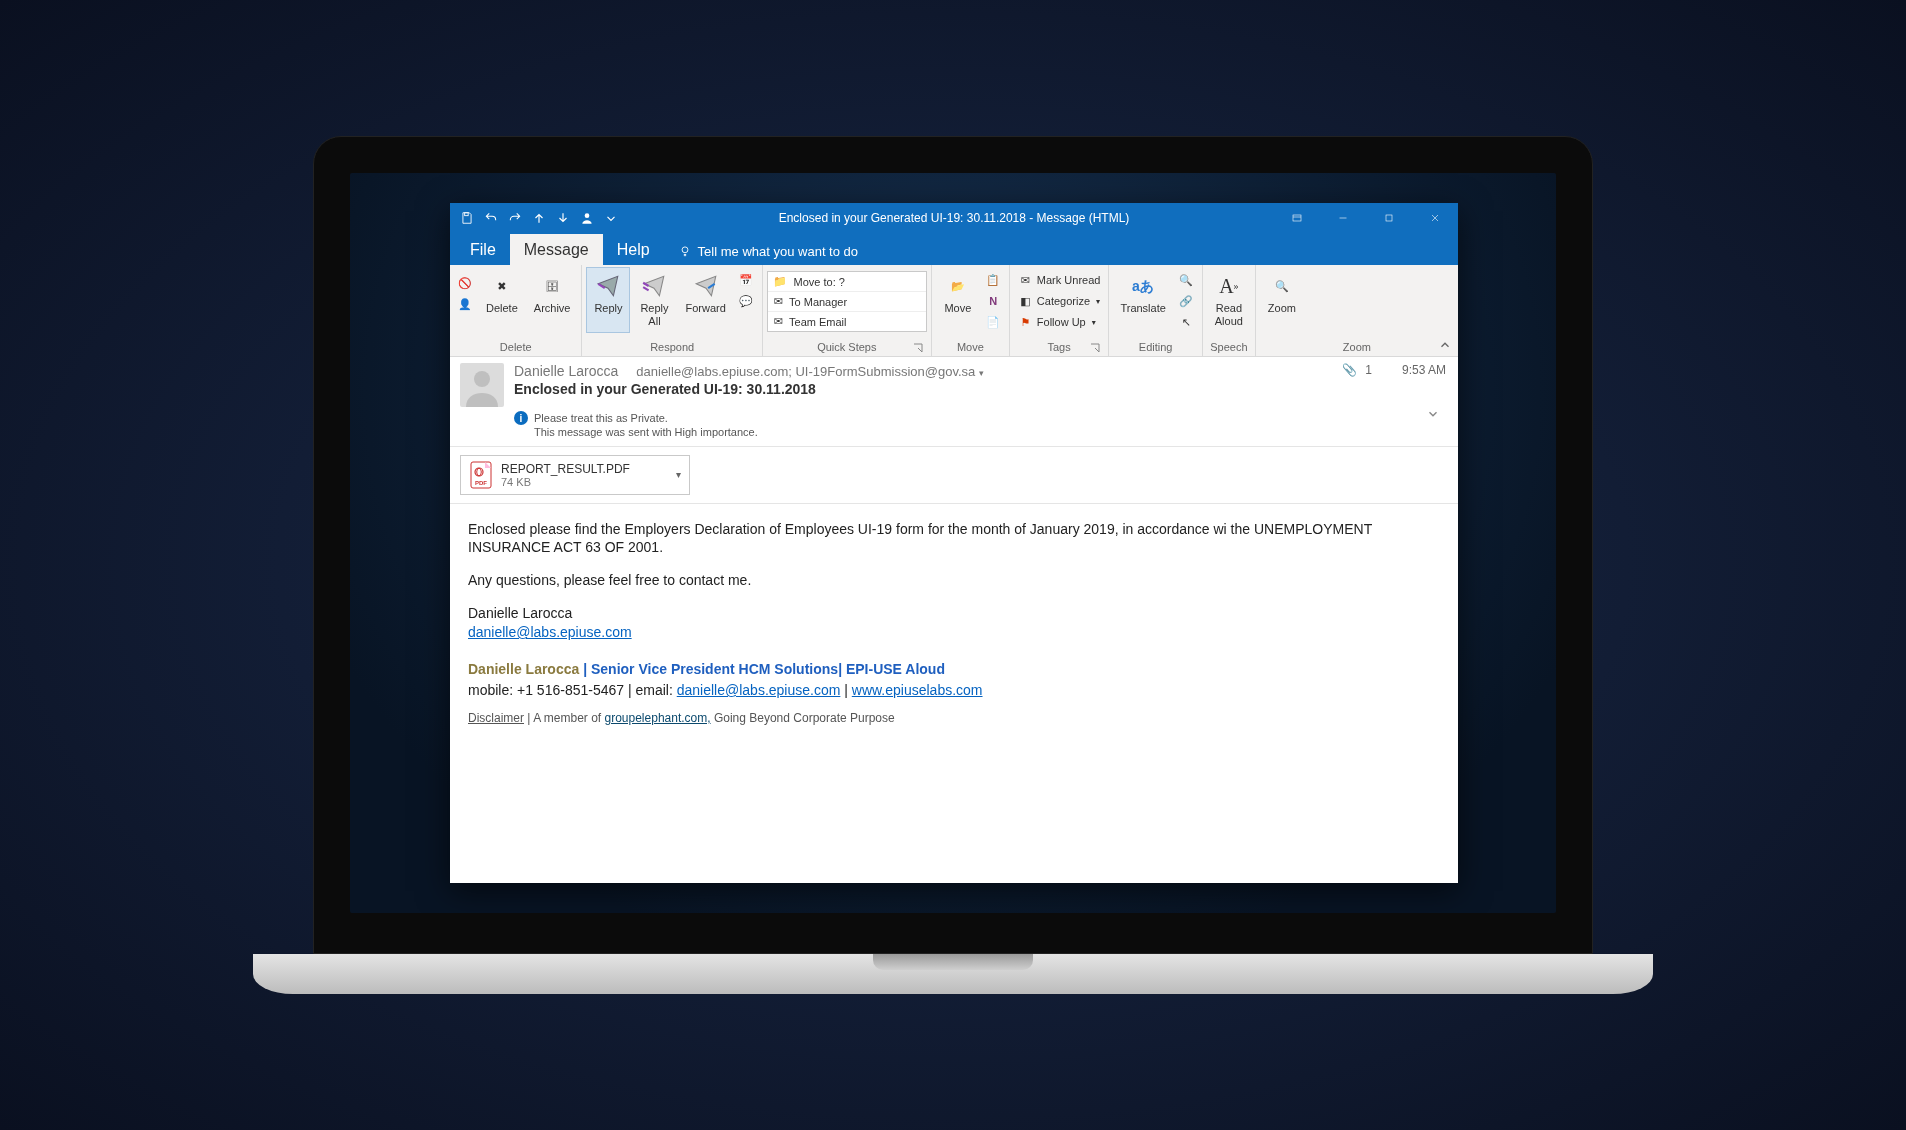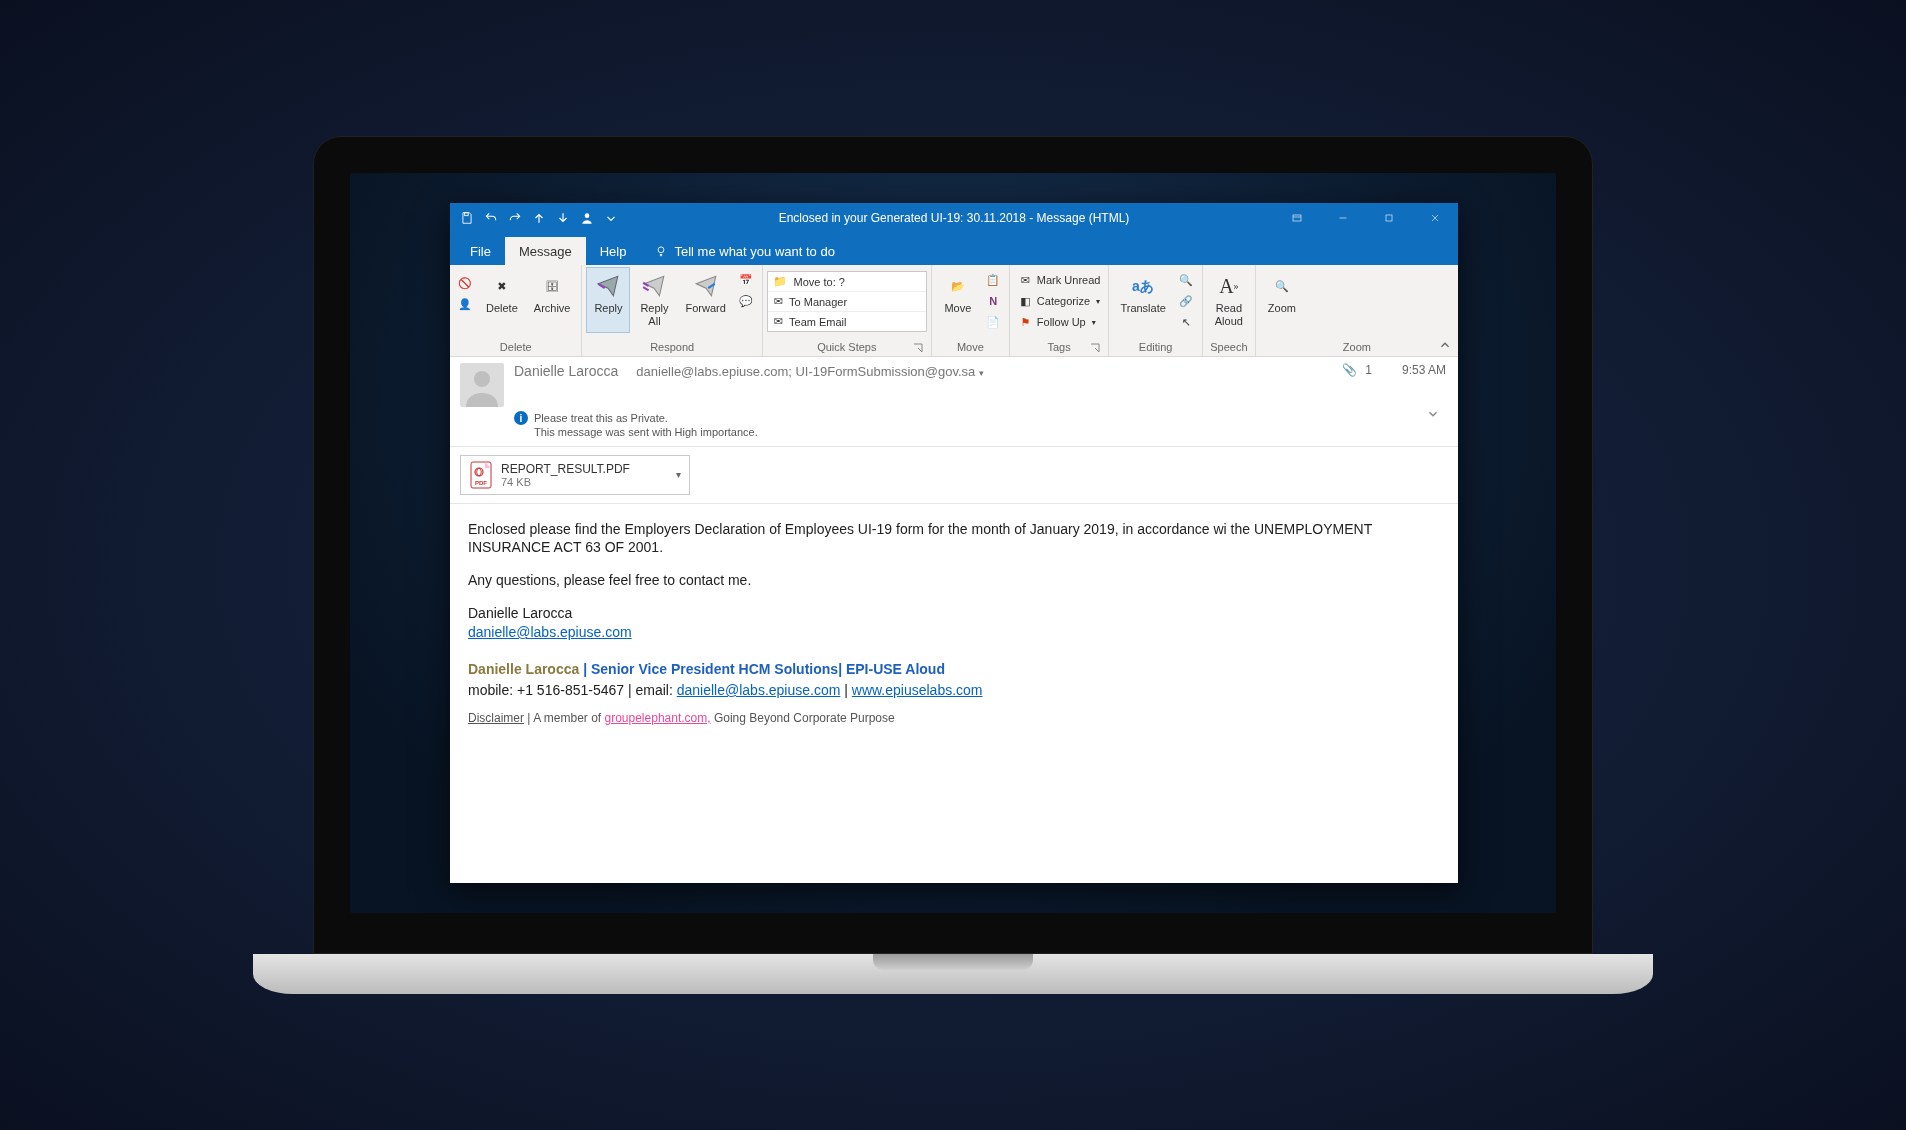--- a/index.html
+++ b/index.html
@@ -87,21 +87,21 @@
     background: #106ebe;
     height: 32px;
     display: flex;
     align-items: flex-end;
     color: #fff;
     padding-left: 6px;
     gap: 0;
   }
   .tab {
     padding: 7px 14px 6px;
-    font-size: 13px;
+    font-size: 16px;
     cursor: pointer;
   }
   .tab.active {
     background: #f3f2f1;
     color: #333;
   }
   .tellme { display:flex; gap:6px; padding:0 14px 6px; font-size:13px; }
   .bulb { width: 14px; height: 14px; }
 
   
@@ -446,20 +446,21 @@
               <svg viewBox="0 0 44 44">
                   <circle cx="22" cy="16" r="8" fill="#bfbfbf"></circle>
                   <path d="M6 44c0-10 8-14 16-14s16 4 16 14" fill="#bfbfbf"></path>
                 </svg>
             </div>
             <div class="hdr-text">
               <div class="from-line">
                 <span class="from-name">Danielle Larocca</span>
                 <span><span>danielle@labs.epiuse.com; UI-19FormSubmission@gov.sa</span> <span style="font-size:9px;">▾</span></span>
               </div>
+              <div class="subject">Enclosed in your Generated UI-19: 30.11.2018</div>
             </div>
             <div class="meta-right">
               <span>📎</span>
               <span>1</span>
               <span style="margin-left:22px;">9:53 AM</span>
             </div>
           </div>
           <div style="display:flex; align-items:flex-start;">
             <div class="info-lines">
               <div class="info-icon">i</div>
@@ -500,21 +501,21 @@
             <span>Danielle Larocca</span><br>
             <a href="#" class="link">danielle@labs.epiuse.com</a>
           </p>
           <p style="margin-top:18px; margin-bottom:2px;">
             <span class="sig-name">Danielle Larocca</span><span class="sig-blue"> | </span><span class="sig-blue">Senior Vice President HCM Solutions</span><span class="sig-blue">| </span><span class="sig-blue">EPI-USE Aloud</span>
           </p>
           <p style="margin-bottom:2px;">
             <span>mobile: +1 516-851-5467 | email: </span><a href="#" class="link">danielle@labs.epiuse.com</a><span>  |  </span><a href="#" class="link"> www.epiuselabs.com </a>
           </p>
           <p class="sig-small">
-            <a href="#" class="link" style="color:#555;">Disclaimer</a><span> | A member of </span><a href="#" class="link" style="color:#ec4899;">groupelephant.com,</a><span> Going Beyond Corporate Purpose</span>
+            <a href="#" class="link" style="color:#555;">Disclaimer</a><span> | A member of </span><a href="#" class="link" style="color:#0c4a6e;">groupelephant.com,</a><span> Going Beyond Corporate Purpose</span>
           </p>
         </div>
 
       </div>
 
     </div>
   </div>
   <div class="laptop-base">
     <div class="laptop-notch"></div>
   </div>

